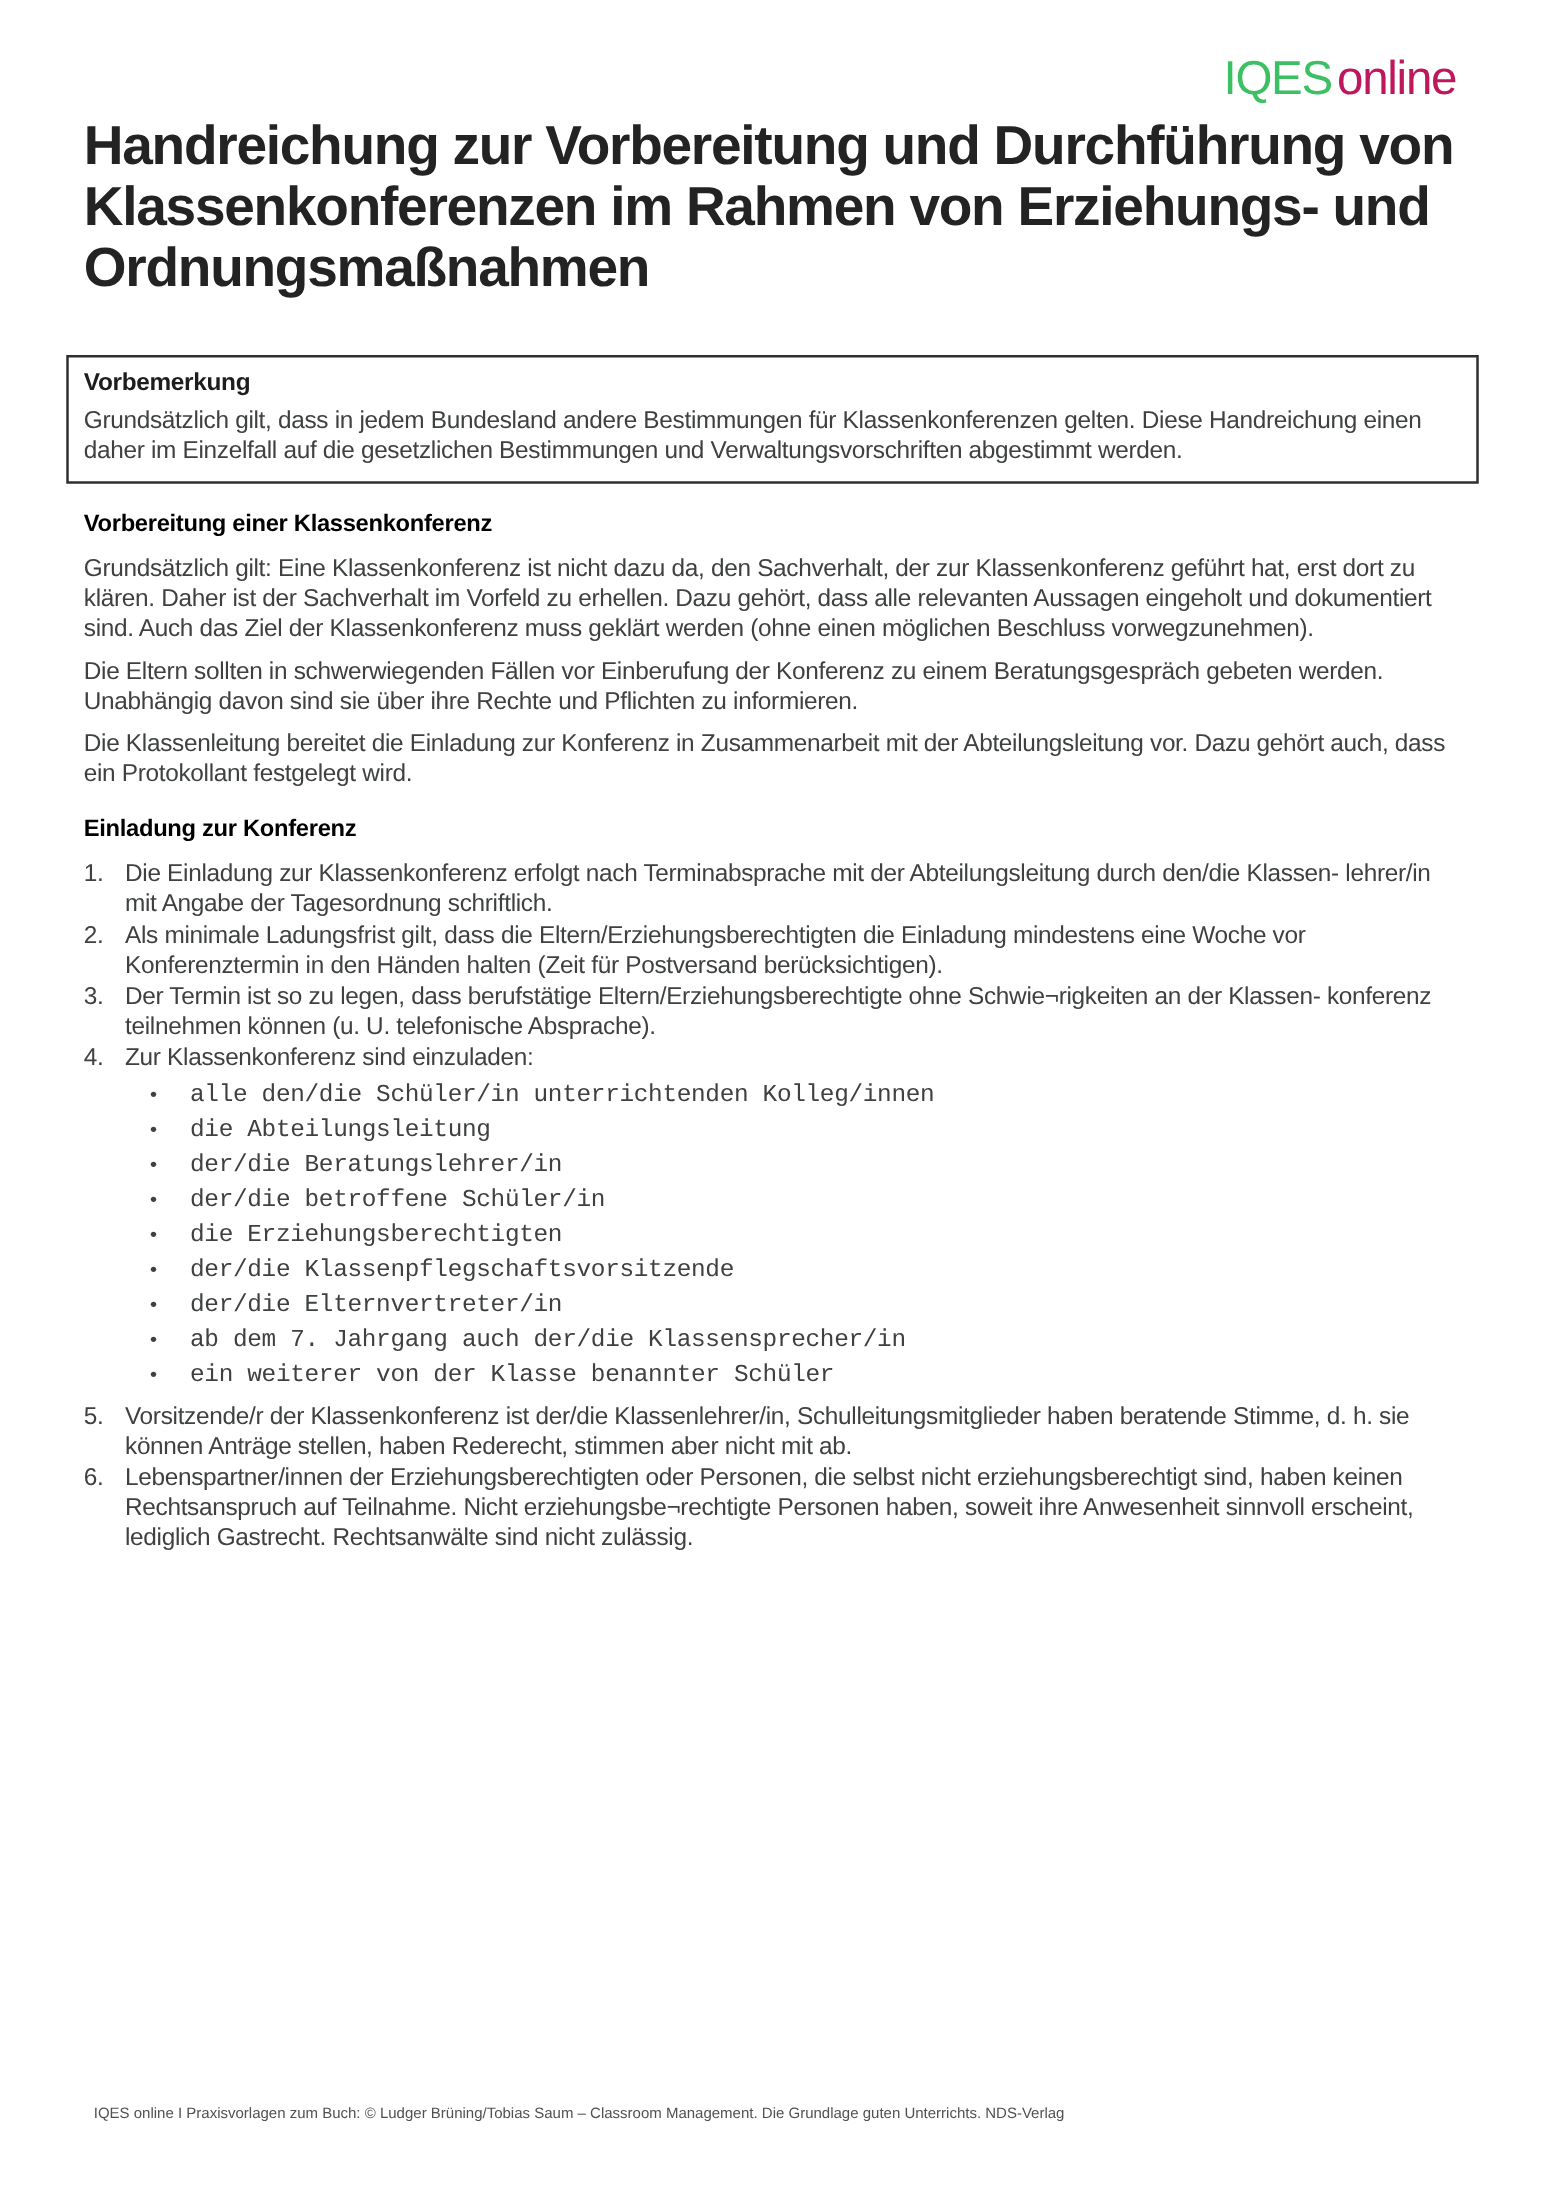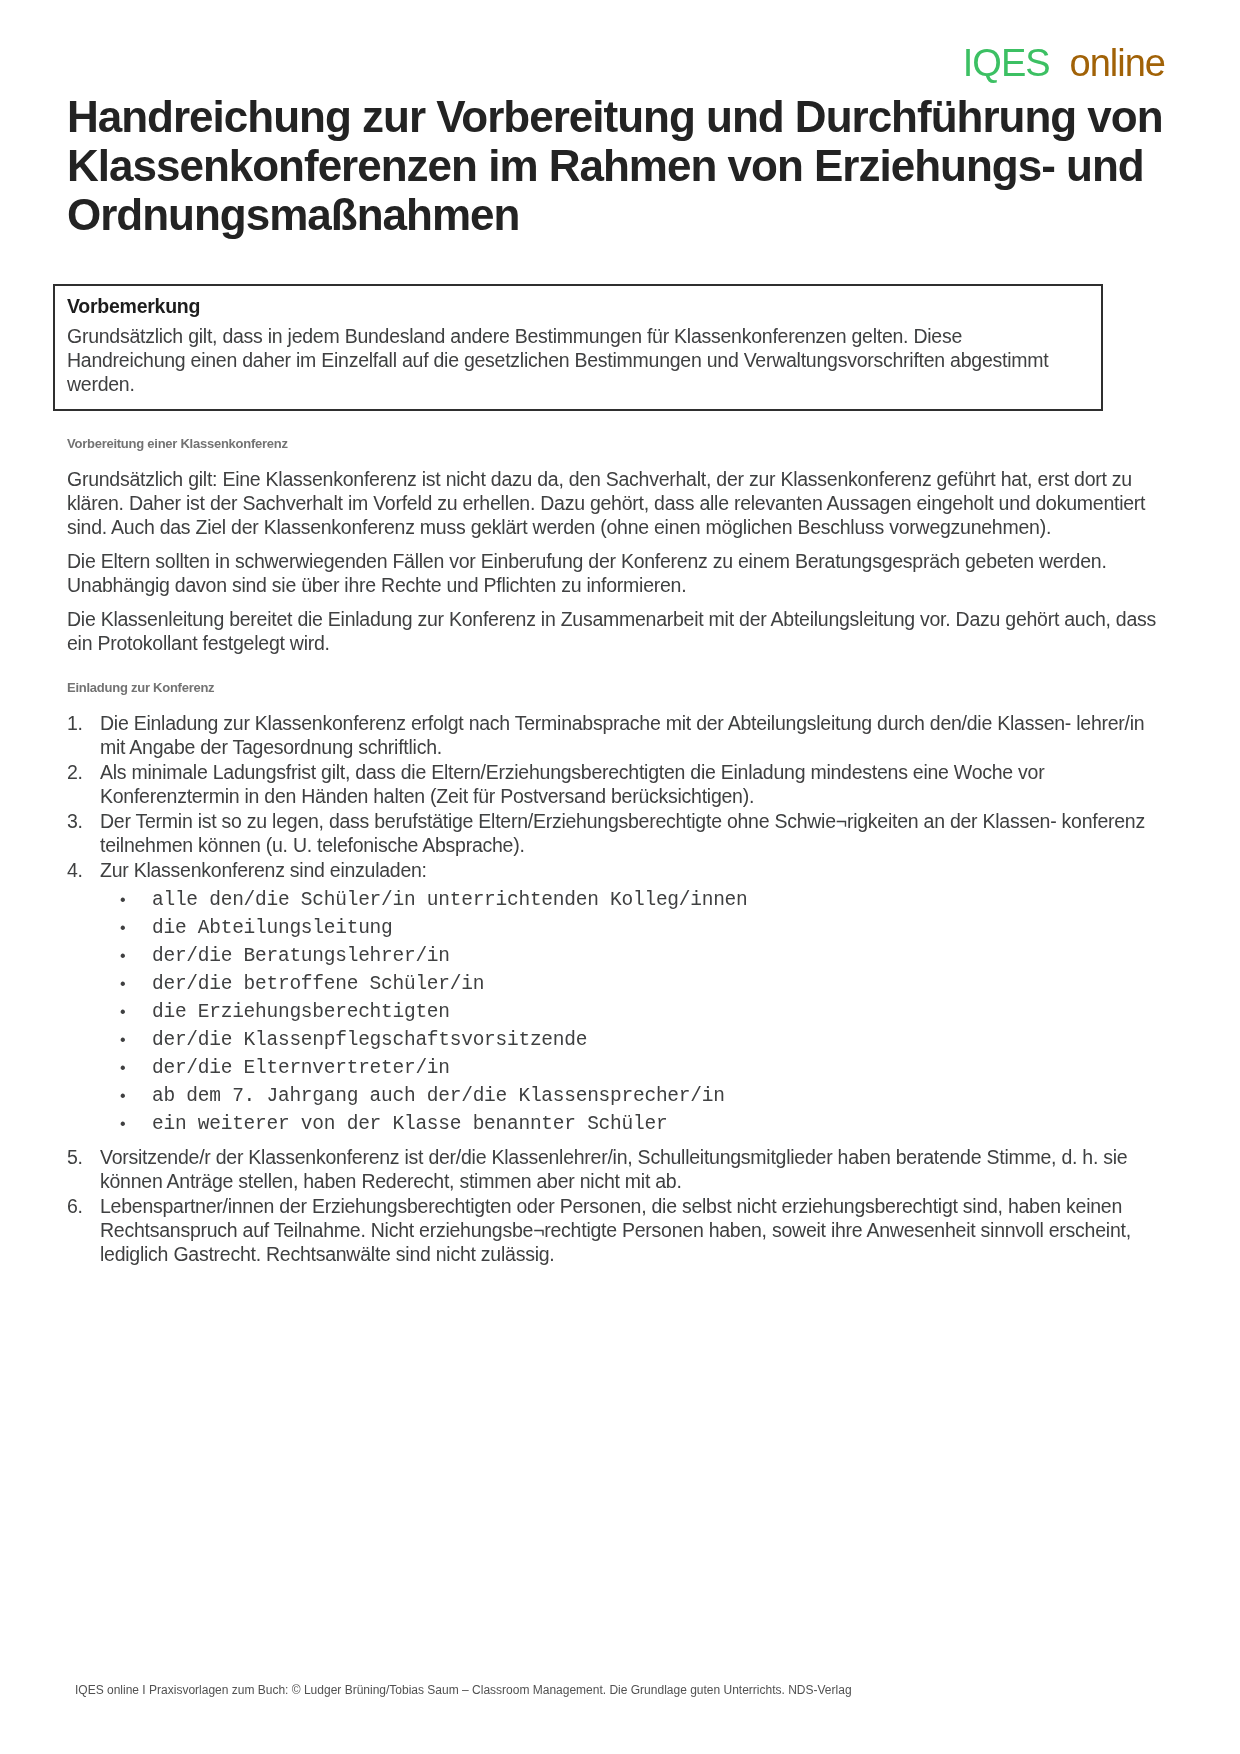--- a/index.html
+++ b/index.html
@@ -11,47 +11,47 @@
   }
   .page { position:absolute; inset:0; overflow:hidden; }
 
   
   .logo {
     position:absolute; top:44px; right:75px;
     font-size:38px; letter-spacing:-1px; white-space:nowrap;
     font-weight:400; line-height:1;
   }
   .logo-brand  { color:#3cc063; }
-  .logo-suffix { color:#a16207; margin-left:20px; font-weight:300; }
+  .logo-suffix { color:#be185d; margin-left:4px; font-weight:300; }
 
   
   .content { position:absolute; left:67px; top:0; width:1100px; }
 
   .doc-title {
     margin-top:92px;
     font-size:44px; font-weight:700; line-height:49px;
     letter-spacing:-1px; color:#232323;
   }
 
   .note-box {
-    margin:45px 0 0 -14px; width:1050px;
+    margin:45px 0 0 -14px; width:1130px;
     border:2px solid #2f2f2f;
     padding:10px 20px 13px 12px;
   }
   .note-box h2 {
     font-size:19.5px; font-weight:700; color:#1d1d1d;
     line-height:20px; margin-bottom:8px; letter-spacing:-0.25px;
   }
   .note-box p {
     font-size:19.5px; line-height:24px; letter-spacing:-0.25px; color:#3f4041;
   }
 
   .section-heading {
     margin:22px 0 12px;
-    font-size:13px; font-weight:700; color:#737373;
+    font-size:19px; font-weight:700; color:#000000;
     line-height:22px; letter-spacing:-0.25px;
   }
 
   .body-para {
     font-size:19.5px; line-height:24px; letter-spacing:-0.25px;
     margin-bottom:10px; color:#3f4041;
   }
   .body-para:last-of-type { margin-bottom:0; }
 
   .num-list { margin-top:11px; }

